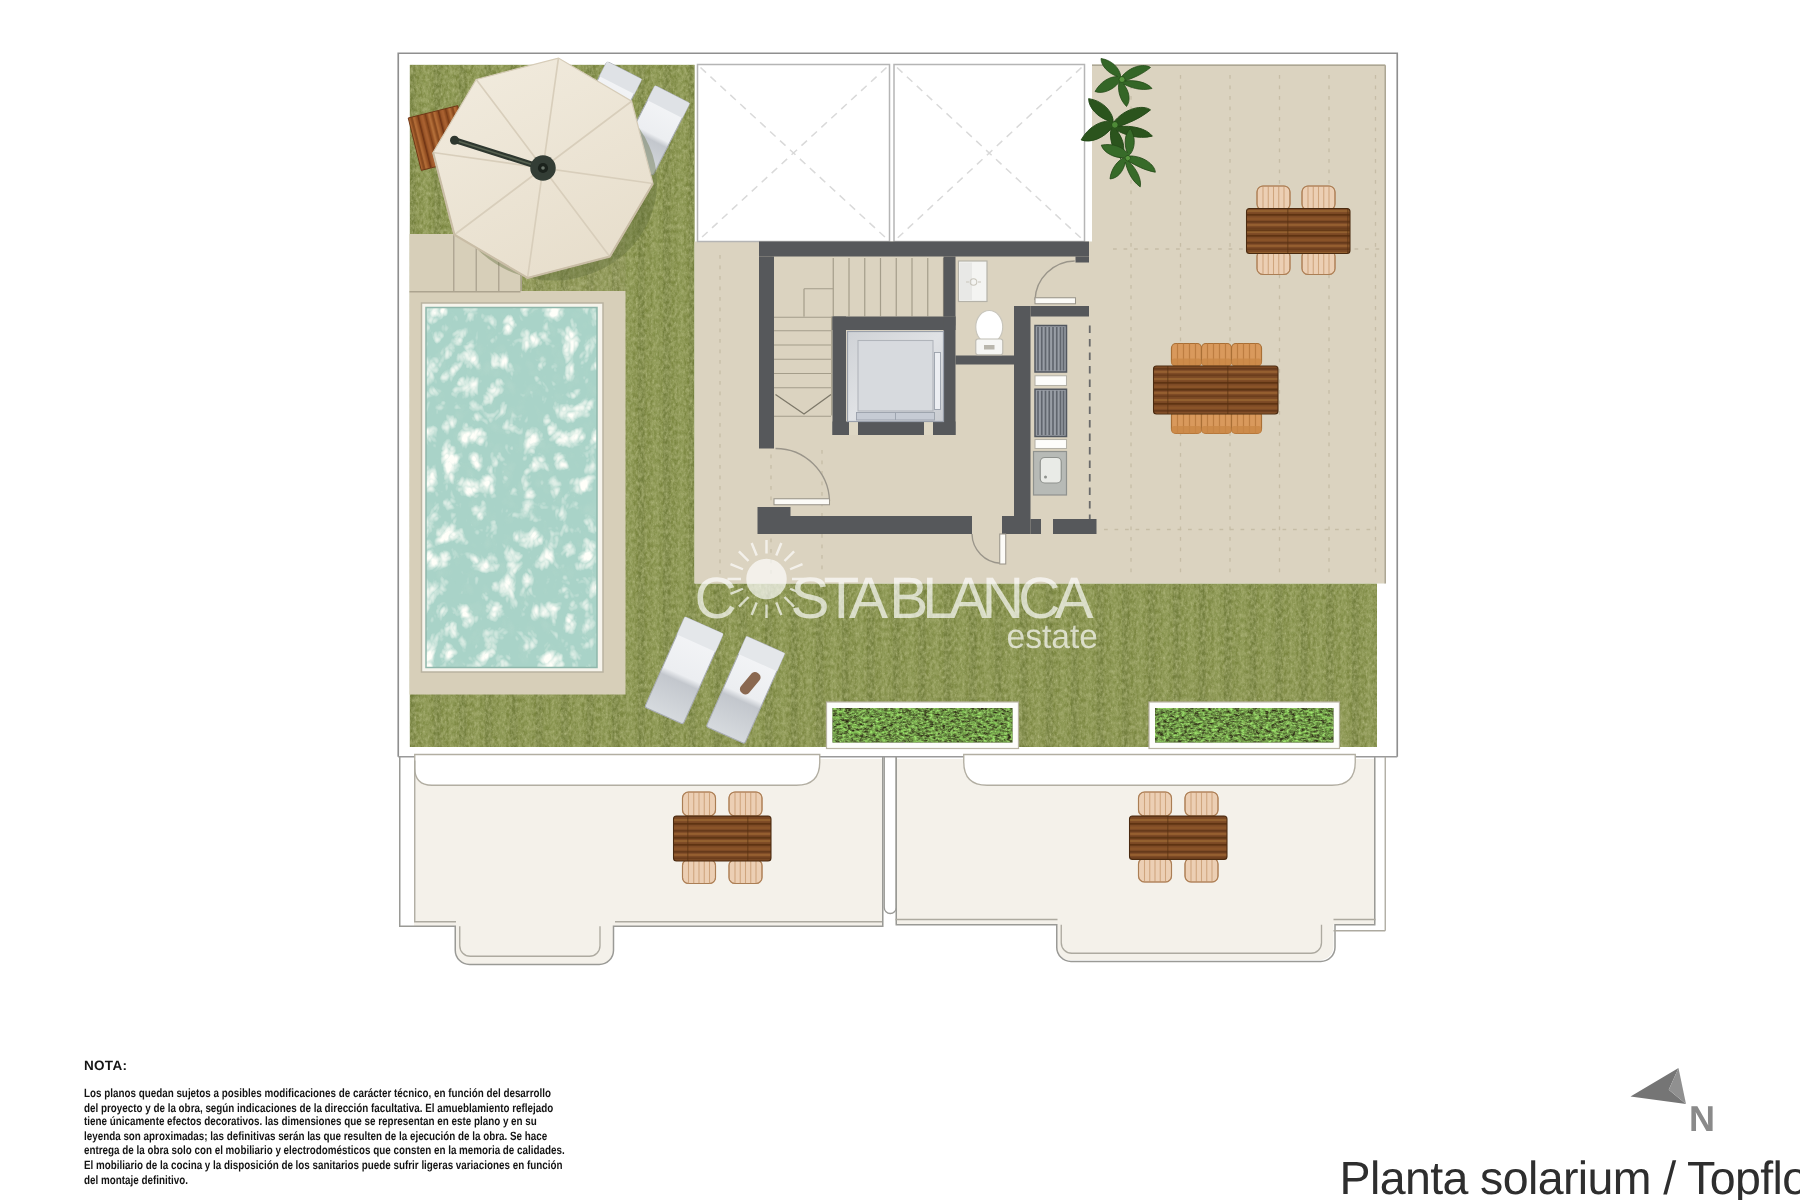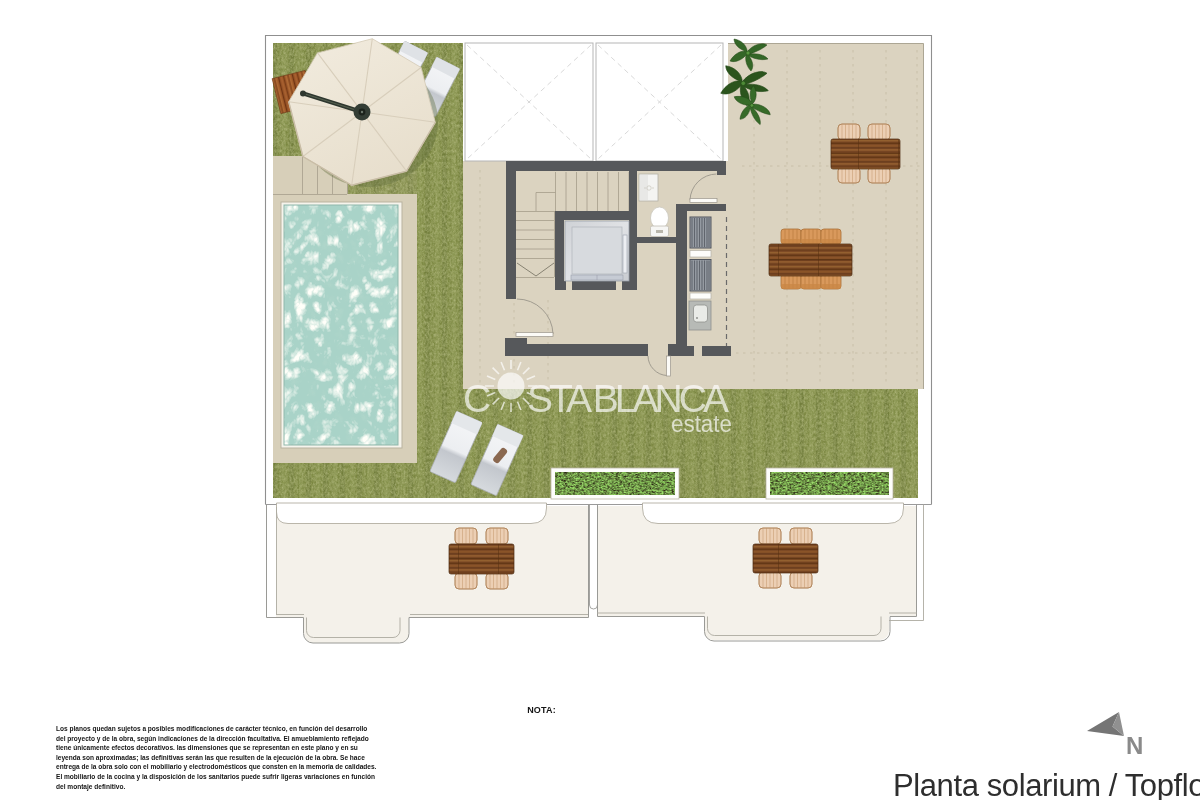--- a/index.html
+++ b/index.html
@@ -1,18 +1,18 @@
 <!DOCTYPE html>
 <html><head>
 <meta charset="utf-8">
 <style>
   html,body{margin:0;padding:0;background:#ffffff;width:1200px;height:800px;overflow:hidden;}
   body{font-family:"Liberation Sans", sans-serif;position:relative;}
   .nota{position:absolute;left:56px;top:705px;width:500px;color:#141414;}
-  .nota h4{font-size:9px;margin:0 0 9px 0;font-weight:bold;letter-spacing:0.2px;text-align:right;}
+  .nota h4{font-size:9px;margin:0 0 9px 0;font-weight:bold;letter-spacing:0.2px;}
   .nota p{font-size:8px;line-height:9.6px;margin:0;font-weight:bold;white-space:nowrap;transform:scaleX(0.82);transform-origin:left top;}
   .title{position:absolute;left:893px;top:768px;width:260px;color:#2e2e2e;font-size:31px;white-space:nowrap;letter-spacing:-0.4px;}
 </style>
 </head>
 <body>
 <svg width="1200" height="800" viewBox="0 0 1200 800" xmlns="http://www.w3.org/2000/svg">
 <defs>
   <filter id="fgrass" x="-5%" y="-5%" width="110%" height="110%">
     <feTurbulence type="fractalNoise" baseFrequency="0.5 0.32" numOctaves="3" seed="7" result="n"></feTurbulence>
     <feColorMatrix in="n" type="matrix" values="0 0 0 0 0.40  0 0 0 0 0.44  0 0 0 0 0.18  0 0 0 1.3 -0.3" result="c"></feColorMatrix>

